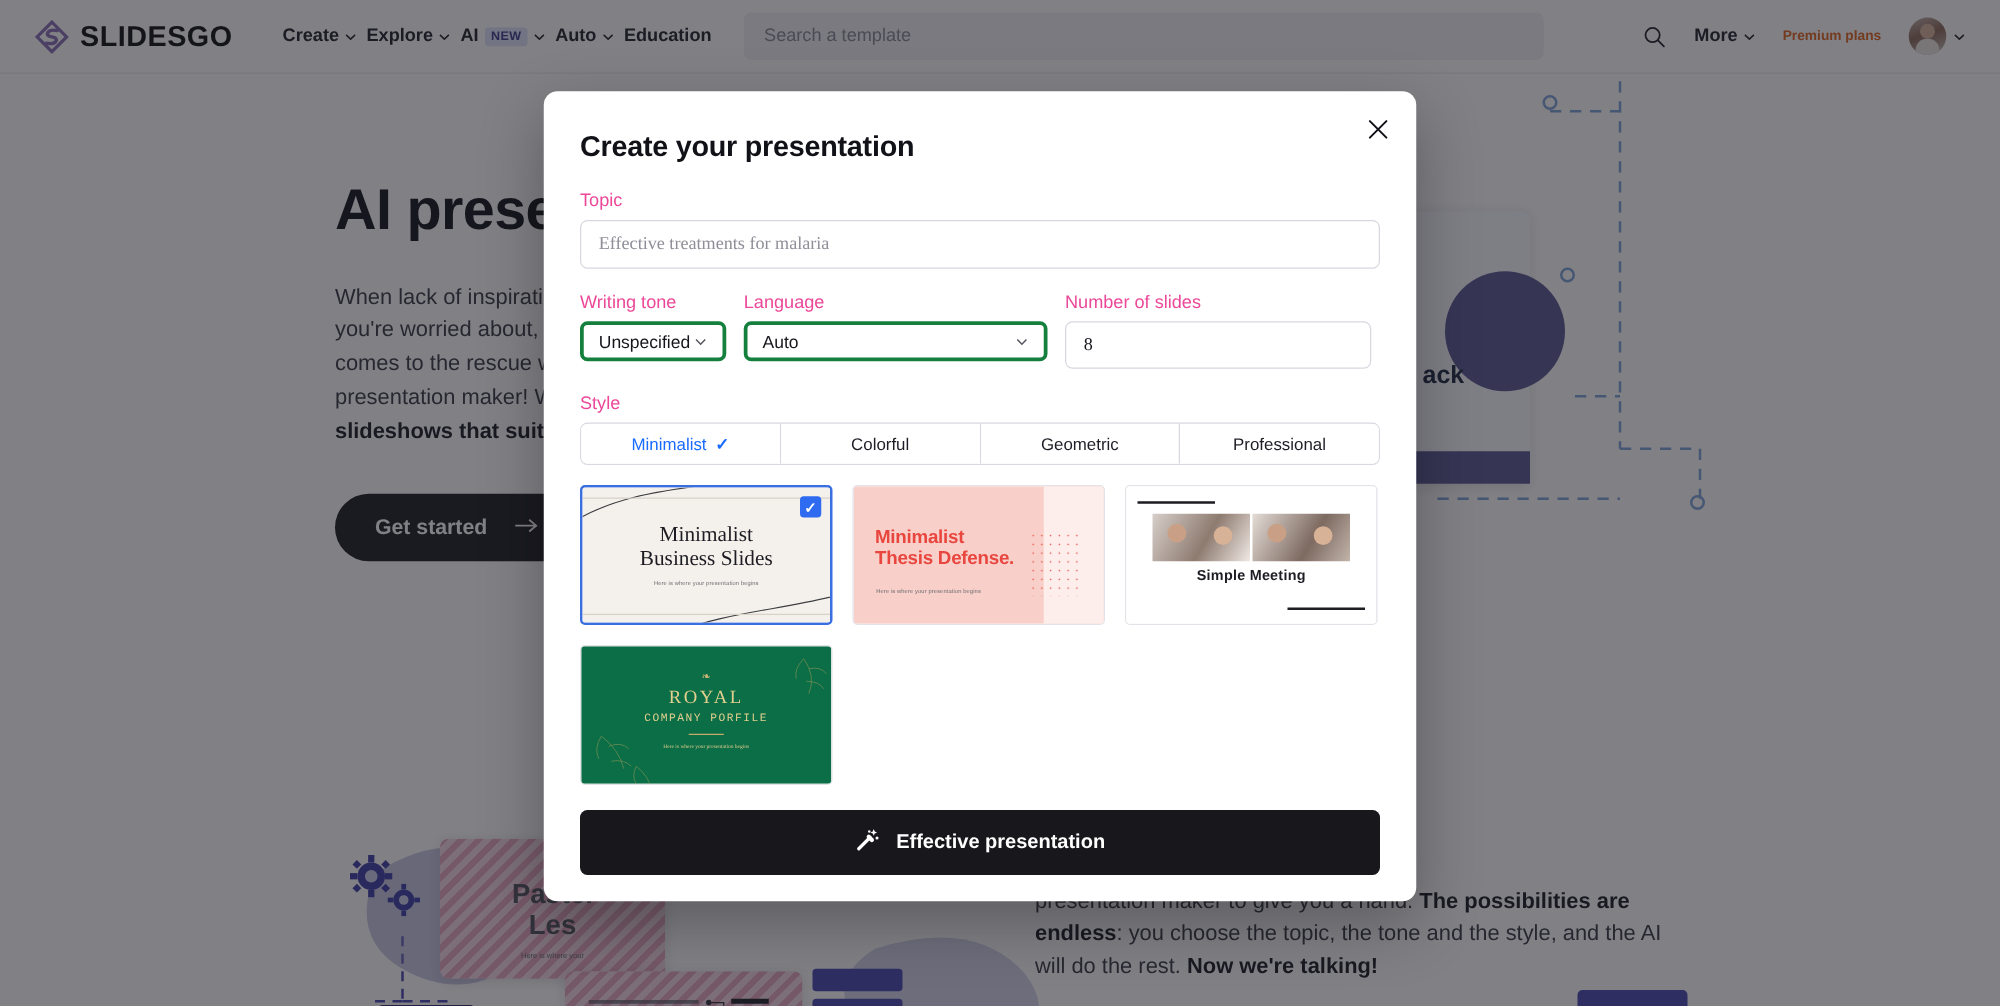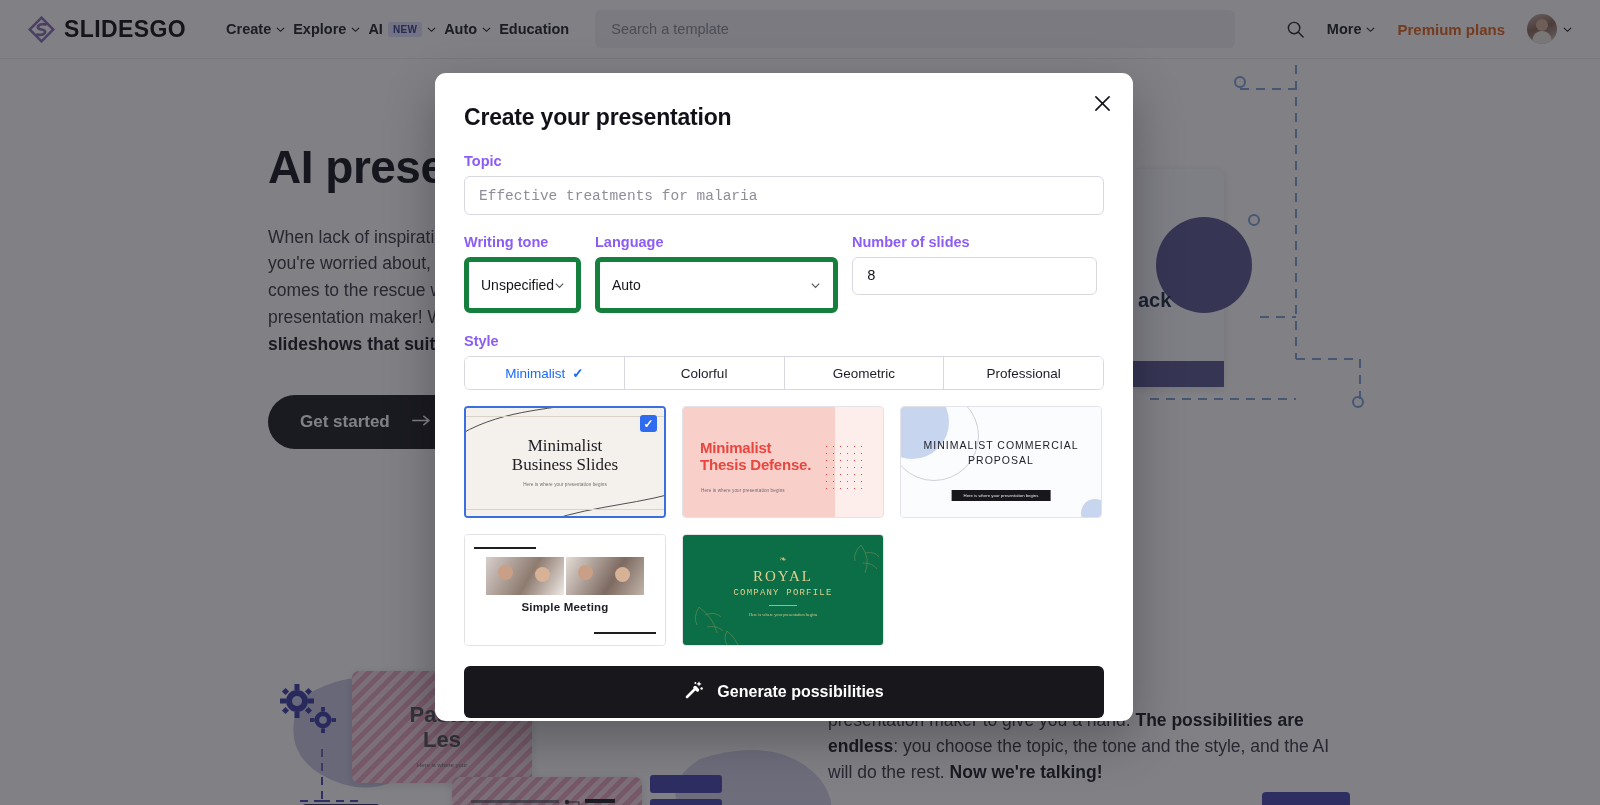--- a/index.html
+++ b/index.html
@@ -33,21 +33,21 @@
   }
   .chev { width: 9px; height: 9px; display: inline-block; }
   .chev svg { display: block; }
   .searchbar {
     flex: 1; margin: 0 26px; height: 38px; background: #f1f1f4; border-radius: 6px;
     display: flex; align-items: center; padding: 0 16px; max-width: 640px;
   }
   .searchbar span { font-size: 14.5px; color: #8b8b95; }
   .header-right { display: flex; align-items: center; gap: 22px; margin-left: auto; }
   .icon-btn { cursor: pointer; display: flex; align-items: center; }
-  .premium { font-size: 15px; font-weight: 700; color: #e2671f; cursor: pointer; white-space: nowrap; }
+  .premium { font-size: 11px; font-weight: 700; color: #e2671f; cursor: pointer; white-space: nowrap; }
   .avatar-wrap { display: flex; align-items: center; gap: 6px; cursor: pointer; }
   .avatar {
     width: 30px; height: 30px; border-radius: 50%; overflow: hidden;
     background: linear-gradient(160deg,#c9b8ae 0%,#8d6a59 45%,#cfc6c0 100%);
     position: relative;
   }
   .avatar::after {
     content:""; position:absolute; left:50%; top:56%; transform:translateX(-50%);
     width:19px; height:15px; border-radius:9px 9px 2px 2px; background:#efe8e3;
   }
@@ -99,36 +99,36 @@
     position: absolute; left: 435px; top: 73px; width: 698px; height: 648px;
     background: #ffffff; border-radius: 11px; z-index: 20;
     box-shadow: 0 18px 50px rgba(0,0,0,.28);
     padding: 31px 29px 0 29px;
   }
   .modal-close {
     position: absolute; right: 18px; top: 17px; width: 26px; height: 26px;
     display: flex; align-items: center; justify-content: center; cursor: pointer;
   }
   .modal-title { font-size: 23px; font-weight: 800; color: #111118; letter-spacing: -.2px; }
-  .field-label { font-size: 14.5px; font-weight: 700; color: #8b5cf6; margin-bottom: 7px; }
+  .field-label { font-size: 14.5px; font-weight: 400; color: #ec4899; margin-bottom: 7px; }
   .topic-block { margin-top: 22px; }
   .text-input {
     width: 100%; height: 39px; border: 1px solid #d8d8e0; border-radius: 6px;
-    padding: 0 14px; font-family: Liberation Mono, monospace; font-size: 14.5px; color: #15151c;
+    padding: 0 14px; font-family: Liberation Serif, serif; font-size: 14.5px; color: #15151c;
     background: #fff; outline: none;
   }
   .text-input::placeholder { color: #8e8e98; }
 
   .row3 { display: flex; gap: 14px; margin-top: 19px; }
   .col-tone { width: 117px; }
   .col-lang { width: 243px; }
   .col-num  { width: 245px; }
   .select-wrap { position: relative; }
   .select-box {
-    width: 100%; height: 56px; border: 5px solid #15803d; border-radius: 6px;
+    width: 100%; height: 32px; border: 3px solid #15803d; border-radius: 6px;
     display: flex; align-items: center; padding: 0 12px;
     font-size: 14px; color: #15151c; background: #fff; cursor: pointer;
   }
   .select-box .sel-chev { margin-left: auto; color: #55555f; display: flex; }
 
   .style-block { margin-top: 20px; }
   .tabs {
     display: flex; border: 1px solid #d8d8e0; border-radius: 6px; overflow: hidden; width: 100%;
   }
   .tab {
@@ -568,29 +568,20 @@
           <div class="dots"></div>
           <div class="t">
             <span>Minimalist</span><br>
             <span>Thesis Defense.</span>
           </div>
           <div class="sub sub-txt">Here is where your presentation begins</div>
         </div>
       </div>
 
 
-      <div class="tpl">
-        <div class="slide s4">
-          <div class="quad"></div>
-          <div class="arc"></div>
-          <div class="ball"></div>
-          <div class="t">MINIMALIST COMMERCIAL PROPOSAL</div>
-          <div class="bar">Here is where your presentation begins</div>
-        </div>
-      </div>
 
       <div class="tpl">
         <div class="slide s5">
           <div class="rule-t"></div>
           <div class="rule-b"></div>
           <div class="imgs">
             <div class="im a"></div>
             <div class="im b"></div>
           </div>
           <div class="t">Simple Meeting</div>
@@ -620,16 +611,16 @@
         <svg width="20" height="20" viewBox="0 0 20 20">
           <path d="M3 17 L12 8" stroke="#ffffff" stroke-width="2.6" stroke-linecap="round"></path>
           <path d="M11 7.5 L13.5 10" stroke="#ffffff" stroke-width="3.4" stroke-linecap="round"></path>
           <g fill="#ffffff">
             <path d="M15 1.2 l.8 1.9 l1.9 .8 l-1.9 .8 l-.8 1.9 l-.8 -1.9 l-1.9 -.8 l1.9 -.8 z"></path>
             <circle cx="17.6" cy="8.4" r="1.25"></circle>
             <circle cx="11.4" cy="3.1" r="1"></circle>
           </g>
         </svg>
       </span>
-      <span>Generate possibilities</span>
+      <span>Effective presentation</span>
     </button>
   </div>
 </div>
 
 </body></html>

